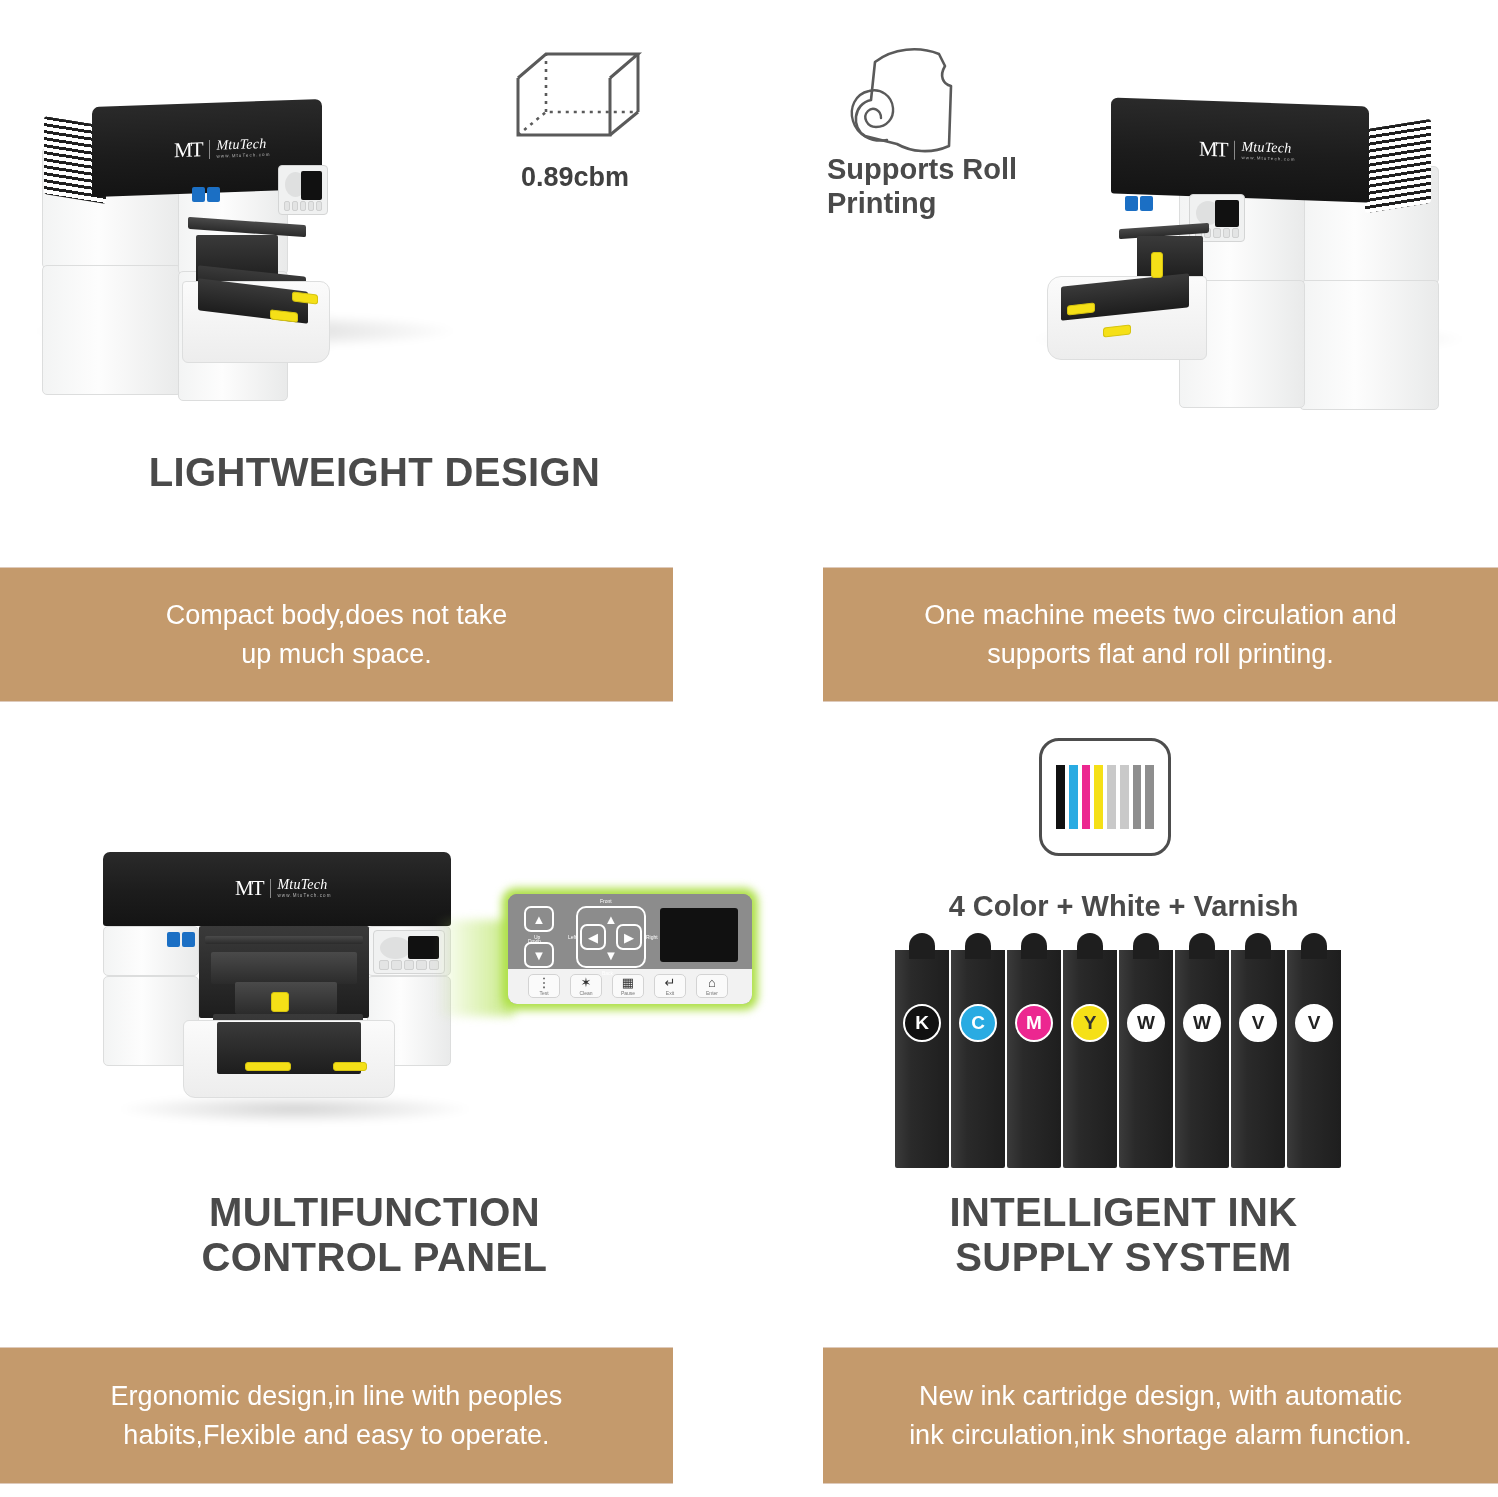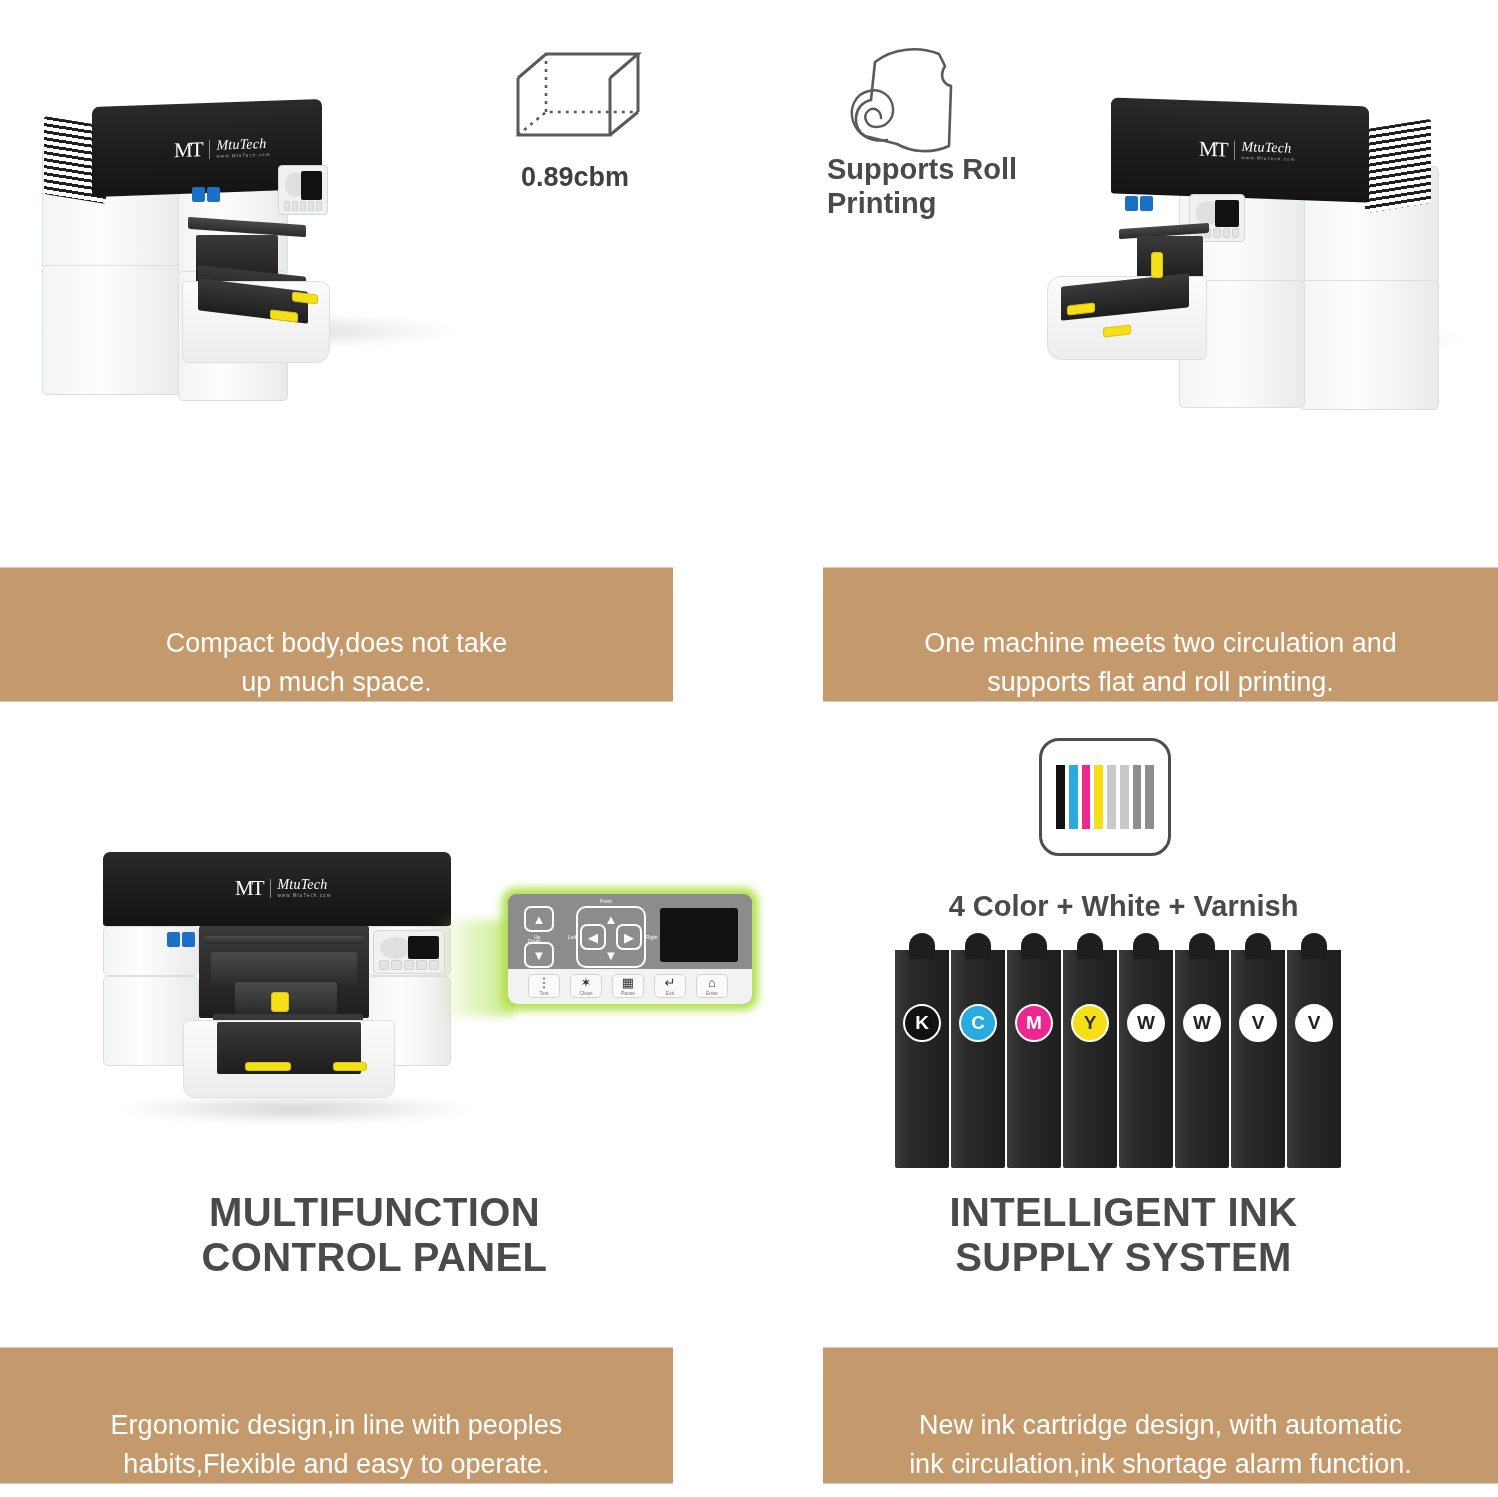--- a/index.html
+++ b/index.html
@@ -36,21 +36,21 @@
     color: #4a4a4a;
     line-height: 1.12;
     white-space: pre-line;
   }
 
   
   .banner {
     position: absolute;
     background: #c49a6c;
     display: flex;
-    align-items: flex-end;
+    align-items: center;
     justify-content: center;
     box-shadow: 0 -1px 0 rgba(190,150,120,.5), 0 1px 0 rgba(190,150,120,.5);
   }
   .banner-text {
     color: #ffffff;
     font-size: 27px;
     line-height: 1.42;
     text-align: center;
     font-weight: 400;
     white-space: pre-line;
@@ -360,20 +360,21 @@
         </g>
         <g fill="none" stroke="#5a5a5a" stroke-width="2.6" stroke-dasharray="3 5">
           <polyline points="18,93 46,70 138,70"></polyline>
           <line x1="46" y1="70" x2="46" y2="12"></line>
         </g>
       </svg>
       <div class="spec-label">0.89cbm</div>
     </div>
 
 
+    <h2 class="headline" style="top:450px;">LIGHTWEIGHT DESIGN</h2>
 
     <div class="banner" style="left:0; top:568px; width:673px; height:133px;">
       <span class="banner-text">Compact body,does not take
 up much space.</span>
     </div>
   </div>
 
   <div class="quad q-tr">
 
     <div class="roll-icon-wrap" style="left:78px; top:32px;">

